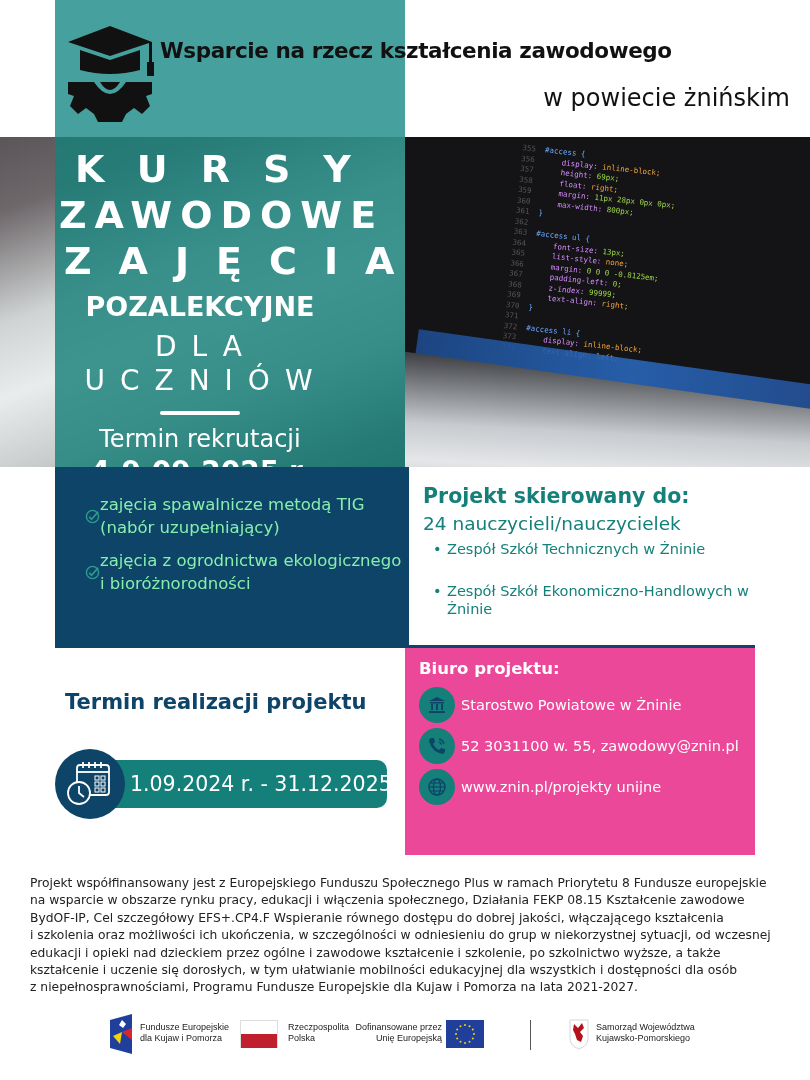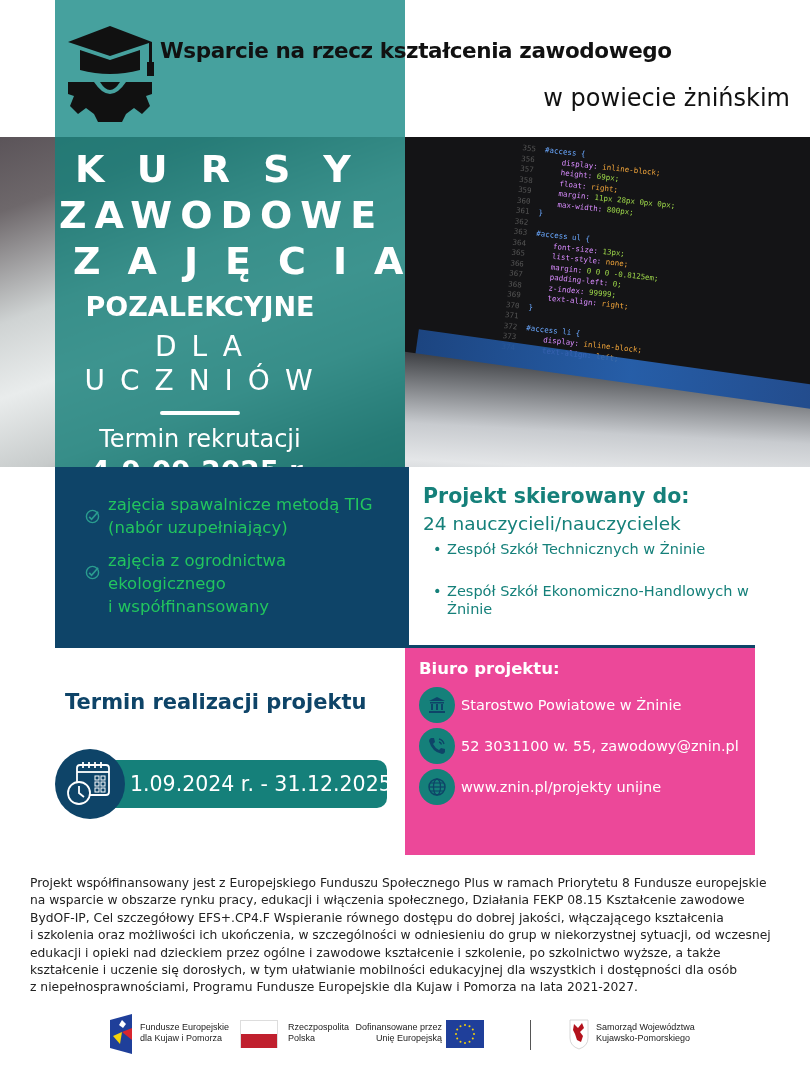--- a/index.html
+++ b/index.html
@@ -20,29 +20,29 @@
   .code .n { color: #555; }
   .code .s { color: #6aa8ff; }
   .code .p { color: #d98cff; }
   .code .v { color: #f0a43a; }
   .code .g { color: #9ed84a; }
   .teal-overlay { position: absolute; left: 55px; top: 0; width: 350px; height: 330px; background: rgba(23,128,122,0.82); }
   .kursy { position: absolute; left: 55px; top: 0; width: 290px; text-align: center; color: #fff; }
   .big { font-weight: bold; font-size: 38px; line-height: 46px; }
   .row1 { letter-spacing: 33px; padding-left: 20px; margin-top: 9px; }
   .row2 { letter-spacing: 8px; padding-left: 4px; }
-  .row3 { letter-spacing: 27px; padding-left: 18px; }
+  .row3 { letter-spacing: 27px; padding-left: 9px; }
   .row4 { font-size: 27px; letter-spacing: 0px; line-height: 46px; }
   .dla { font-size: 28px; letter-spacing: 15px; padding-left: 12px; font-weight: normal; line-height: 34px; }
   .divider { width: 80px; height: 4px; background: #fff; margin: 13px auto 9px; border-radius: 2px; }
   .term { font-size: 24px; line-height: 30px; }
   .term-date { font-size: 28px; font-weight: bold; line-height: 36px; }
 
   .navy-left { position: absolute; left: 55px; top: 467px; width: 350px; height: 181px; background: #0e4468; }
-  .check-item { position: absolute; left: 30px; display: flex; gap: 8px; color: #22c55e; font-size: 16.5px; line-height: 23px; }
+  .check-item { position: absolute; left: 30px; display: flex; gap: 0; color: #86efac; font-size: 16.5px; line-height: 23px; }
   .check-icon { width: 15px; height: 15px; margin-top: 16px; flex: 0 0 auto; }
 
   .right-white { position: absolute; left: 405px; top: 467px; width: 350px; height: 181px; border-left: 4px solid #0e4468; border-bottom: 3px solid #0e4468; background: #fff; padding: 15px 0 0 14px; color: #15807a; }
   .proj-title { font-size: 20.5px; font-weight: bold; line-height: 28px; }
   .proj-line { font-size: 18.5px; line-height: 27px; }
   .proj-list { list-style: none; margin-top: 3px; padding-left: 10px; font-size: 14.5px; line-height: 18px; }
   .proj-list li { position: relative; padding-left: 14px; }
   .proj-list li::before { content: "•"; position: absolute; left: 0; top: 0; }
 
   .realiz-title { position: absolute; left: 65px; top: 690px; font-size: 21px; font-weight: bold; color: #0e4468; white-space: nowrap; }
@@ -106,21 +106,21 @@
       <div>(nabór uzupełniający)</div>
     </div>
   </div>
   <div class="check-item" style="top:82px;">
     <svg class="check-icon" viewBox="0 0 16 16">
       <circle cx="8" cy="8" r="6.5" fill="none" stroke="#2a9d8f" stroke-width="1.5"></circle>
       <path d="M4.5 8.5 L7 11 L14 3" fill="none" stroke="#2a9d8f" stroke-width="1.8"></path>
     </svg>
     <div>
       <div>zajęcia z ogrodnictwa ekologicznego</div>
-      <div>i współfinansowany</div>
+      <div>i bioróżnorodności</div>
     </div>
   </div>
 </div>
 
 <div class="right-white">
   <div class="proj-title">Projekt skierowany do:</div>
   <div class="proj-line">24 nauczycieli/nauczycielek</div>
   <ul class="proj-list">
     <li>Zespół Szkół Technicznych w Żninie</li>
     <li style="width:320px;margin-top:24px;">Zespół Szkół Ekonomiczno-Handlowych w Żninie</li>

